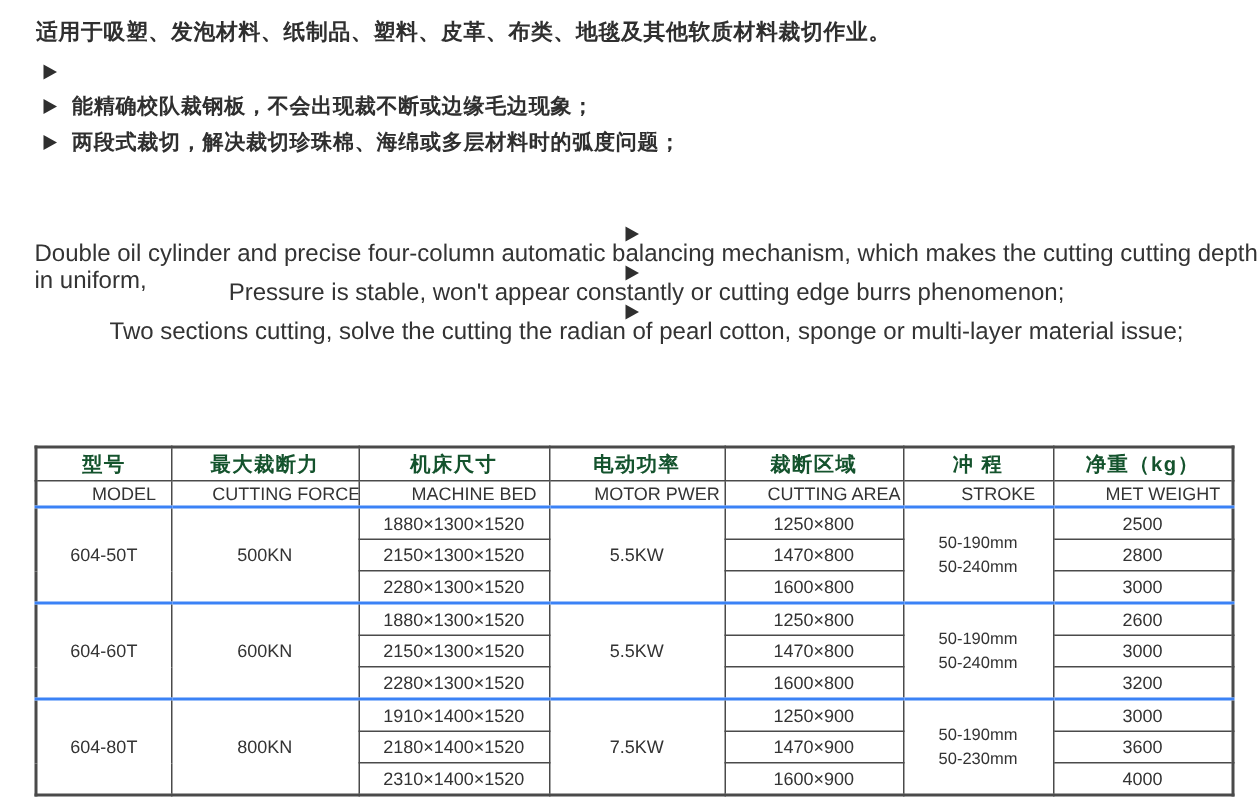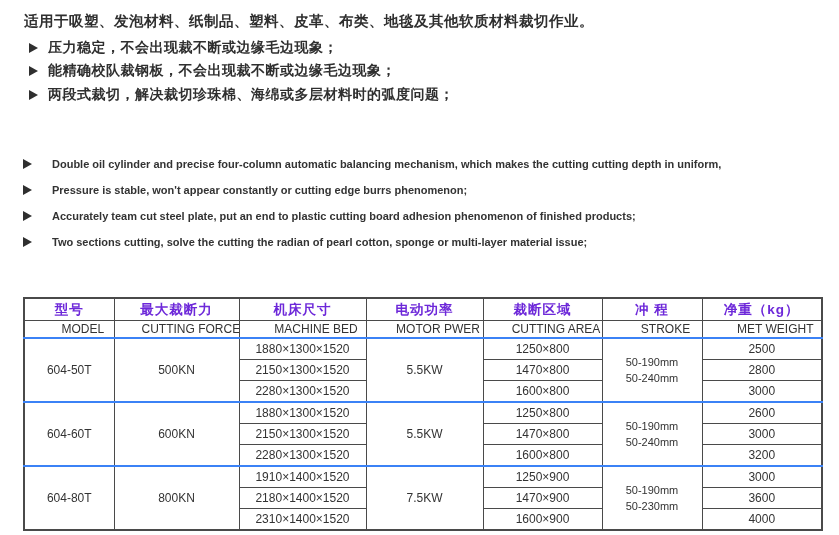--- a/index.html
+++ b/index.html
@@ -50,23 +50,24 @@
     height: 23.5px;
     font-size: 14px;
     font-weight: bold;
     color: #2f2f2f;
     letter-spacing: 0.5px;
   }
   ul.features.cn .tri { margin-right: 10px; }
   ul.features.en { top: 151px; left: 23px; }
   ul.features.en li {
     height: 26px;
-    font-size: 11px;
-    font-weight: bold;
-    color: #333333;
+    font-size: 16px;
+    font-weight: normal;
+    color: #333333;
+    flex-direction: column;
   }
   ul.features.en .tri { margin-right: 20px; }
 
   table.spec {
     position: absolute;
     top: 297px;
     left: 23px;
     width: 798px;
     border-collapse: collapse;
     table-layout: fixed;
@@ -77,21 +78,21 @@
     text-align: center;
     vertical-align: middle;
     padding: 0;
     overflow: hidden;
     white-space: nowrap;
   }
   tr.head-cn th {
     height: 21px;
     font-size: 13.5px;
     font-weight: bold;
-    color: #6d28d9;
+    color: #14532d;
     letter-spacing: 1px;
   }
   tr.head-en th {
     height: 16px;
     font-size: 12px;
     font-weight: normal;
     color: #333333;
     padding-left: 27px;
   }
   table.spec tbody td {
@@ -105,44 +106,39 @@
 </head>
 <body>
 
 <div class="page">
 
   <p class="intro">适用于吸塑、发泡材料、纸制品、塑料、皮革、布类、地毯及其他软质材料裁切作业。</p>
 
   <ul class="features cn">
     <li>
       <span class="tri"></span>
-      <span>压力稳定，不会出现裁不断或边缘毛边现象；</span>
     </li>
     <li>
       <span class="tri"></span>
       <span>能精确校队裁钢板，不会出现裁不断或边缘毛边现象；</span>
     </li>
     <li>
       <span class="tri"></span>
       <span>两段式裁切，解决裁切珍珠棉、海绵或多层材料时的弧度问题；</span>
     </li>
   </ul>
 
   <ul class="features en">
     <li>
       <span class="tri"></span>
       <span>Double oil cylinder and precise four-column automatic balancing mechanism, which makes the cutting cutting depth in uniform,</span>
     </li>
     <li>
       <span class="tri"></span>
       <span>Pressure is stable, won't appear constantly or cutting edge burrs phenomenon;</span>
-    </li>
-    <li>
-      <span class="tri"></span>
-      <span>Accurately team cut steel plate, put an end to plastic cutting board adhesion phenomenon of finished products;</span>
     </li>
     <li>
       <span class="tri"></span>
       <span>Two sections cutting, solve the cutting the radian of pearl cotton, sponge or multi-layer material issue;</span>
     </li>
   </ul>
 
   <table class="spec">
     <colgroup>
       <col style="width:90px">

